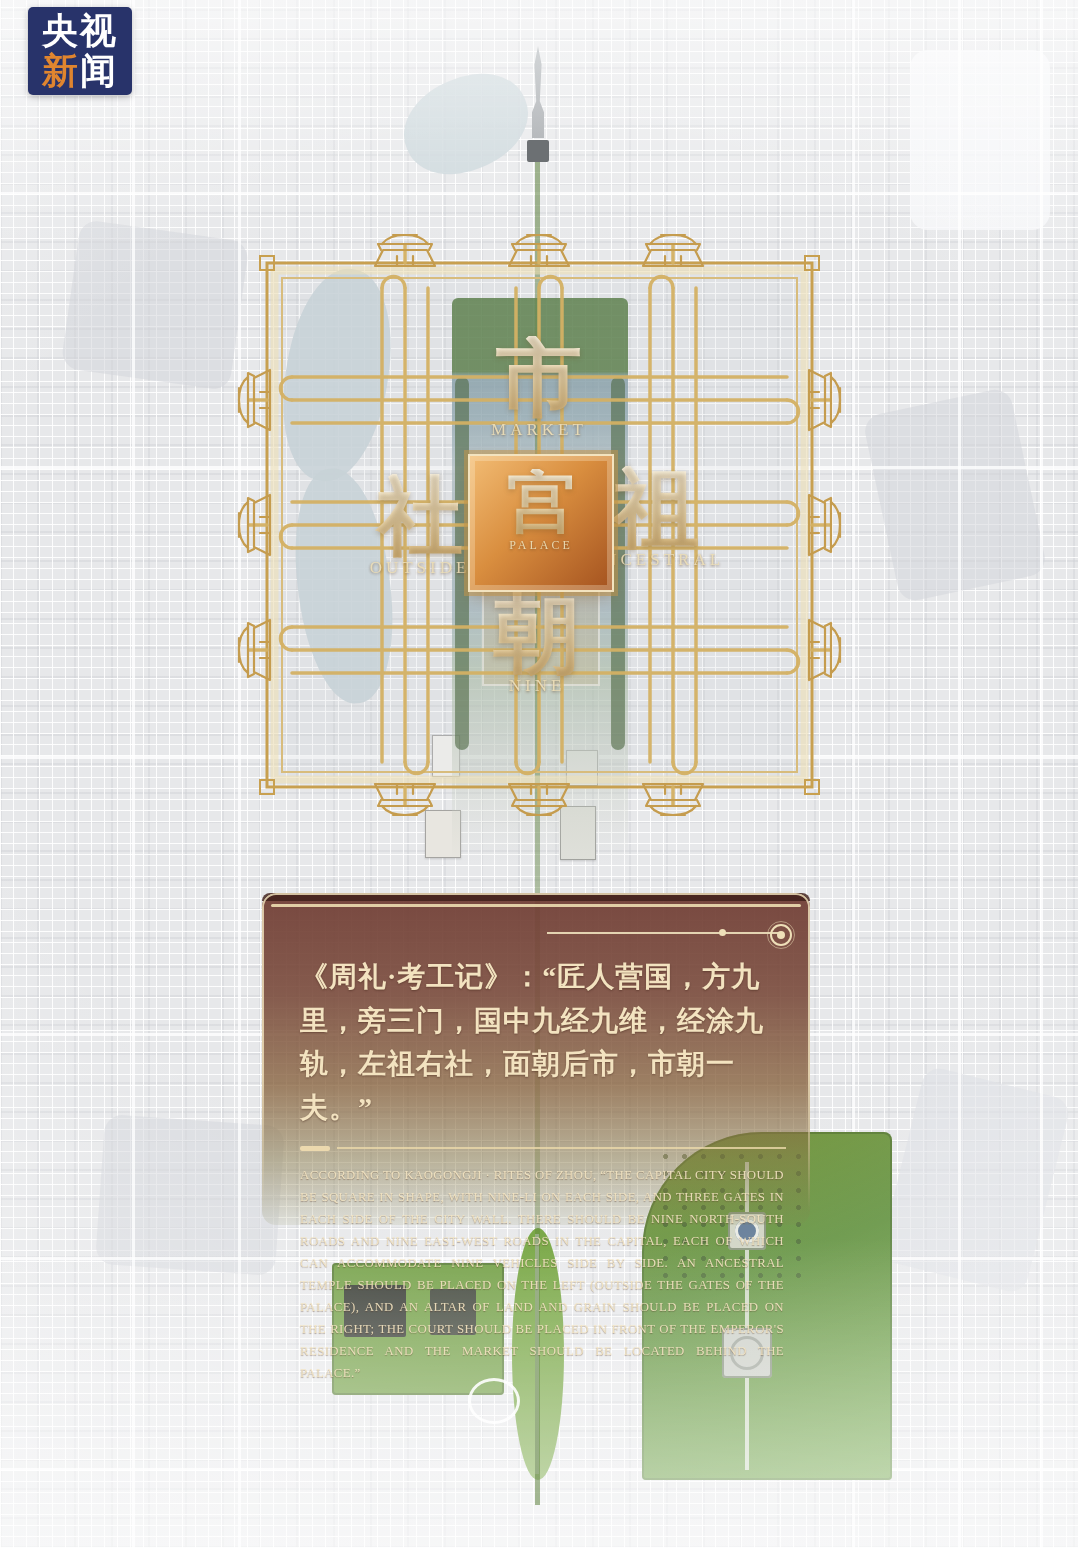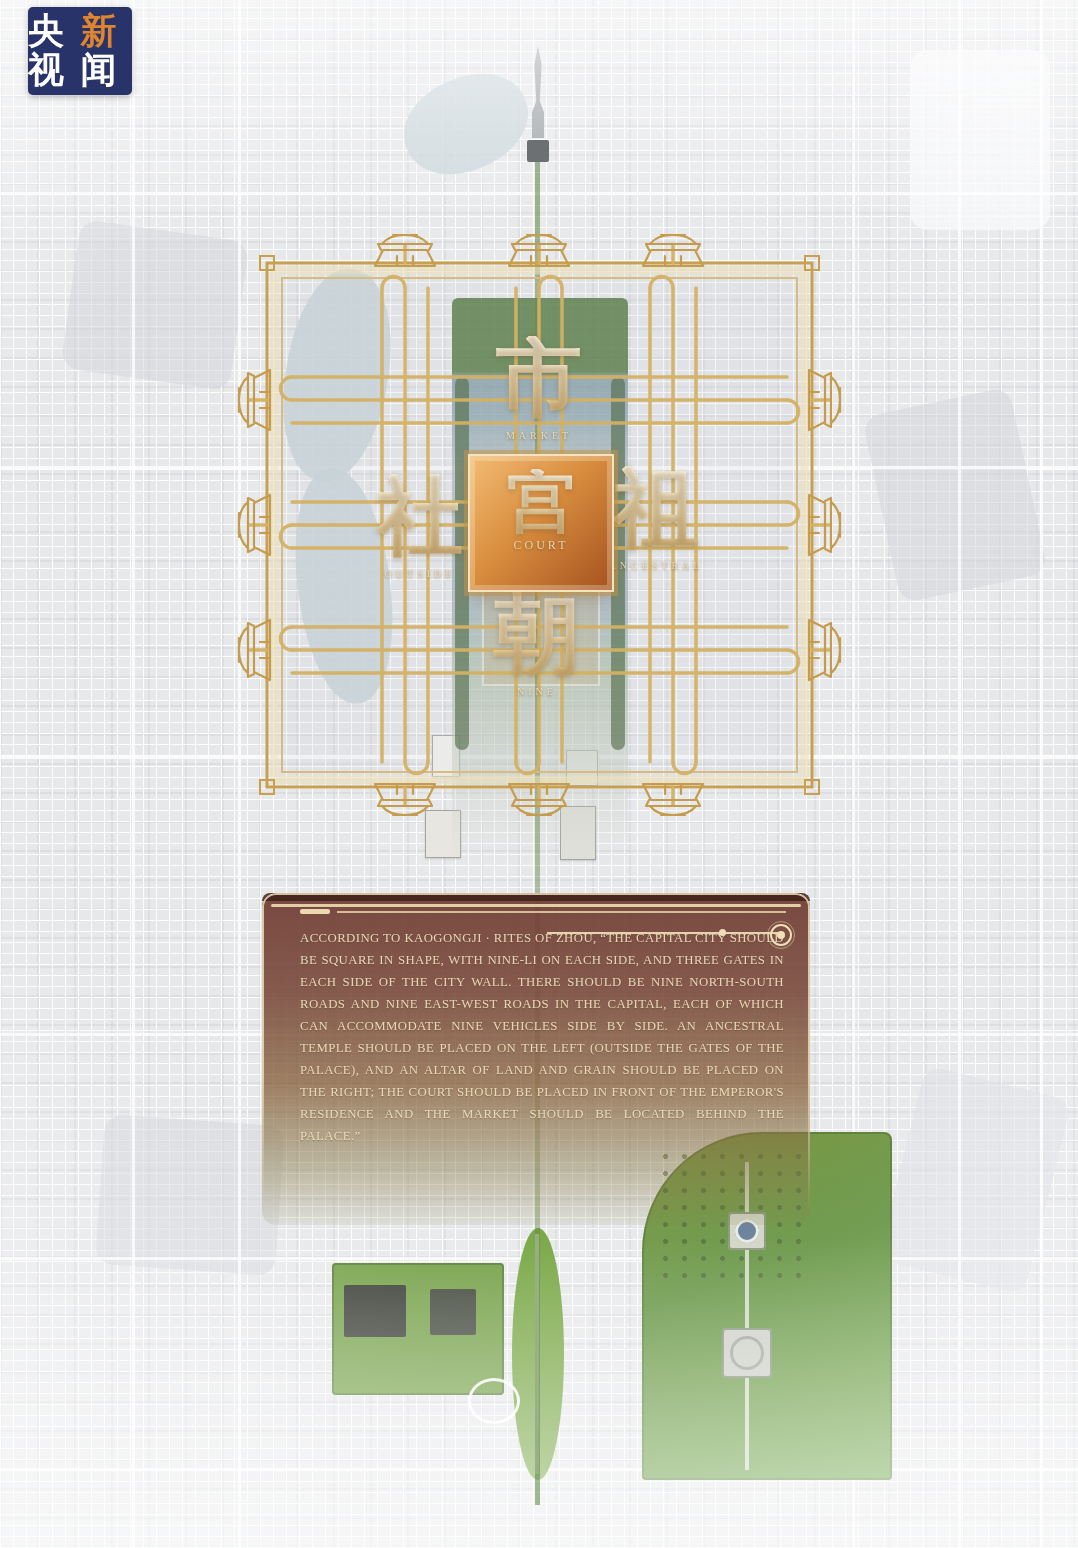--- a/index.html
+++ b/index.html
@@ -83,21 +83,21 @@
   
   .grid-svg{position:absolute;inset:0;z-index:4;}
 
   
   .big-label{position:absolute;z-index:5;width:170px;text-align:center;}
   .zh-char{display:block;font-size:86px;line-height:.98;font-weight:600;color:#f3e5c4;
     text-shadow:0 2px 5px rgba(110,80,35,.3);}
   @supports (-webkit-background-clip: text){
     .zh-char{background:linear-gradient(180deg,#fdf7e6 0%,#f0ddb4 55%,#d9b97e 100%);
       -webkit-background-clip:text;-webkit-text-fill-color:transparent;}}
-  .en-cap{display:block;margin-top:10px;font-size:10px;letter-spacing:4px;color:#eadcb6;opacity:.95;
+  .en-cap{display:block;margin-top:0;font-size:17px;letter-spacing:4px;color:#eadcb6;opacity:.95;
     text-shadow:0 1px 3px rgba(90,60,30,.65);}
   .label-market{left:454px;top:336px;}
   .label-society{left:335px;top:474px;}
   .label-ancestor{left:571px;top:466px;}
   .label-court{left:452px;top:592px;}
 
   .palace-box{position:absolute;left:470px;top:456px;width:142px;height:134px;z-index:5;text-align:center;
     background:linear-gradient(135deg,#f2bc74 0%,#d98e3f 45%,#a4521f 100%);
     box-shadow:0 0 0 2px #f3e3bf, 0 0 0 6px rgba(195,150,75,.55), 0 6px 16px rgba(110,60,15,.35),
       inset 0 0 0 5px rgba(255,244,220,.28);}
@@ -125,21 +125,21 @@
   .quote-zh{margin:62px 24px 0 38px;font-size:28px;line-height:1.56;letter-spacing:1px;font-weight:600;
     color:#f3e3c0;text-shadow:0 1px 2px rgba(60,30,20,.45);}
   .divider{display:flex;align-items:center;margin:16px 24px 0 38px;}
   .divider .dash{width:30px;height:5px;background:#ecd9ae;border-radius:2px;}
   .divider .line{flex:1;height:2px;margin-left:7px;background:rgba(236,217,170,.8);}
   .quote-en{margin:13px 26px 0 38px;font-size:12.8px;line-height:1.72;letter-spacing:.4px;text-align:justify;
     color:rgba(244,229,195,.9);text-shadow:0 1px 1px rgba(80,50,30,.4);}
 
   
   .logo{position:absolute;left:28px;top:7px;width:104px;height:88px;z-index:7;background:#28336a;border-radius:5px;
-    display:flex;flex-direction:row;align-items:center;justify-content:center;gap:1px;
+    display:flex;flex-direction:column;align-items:center;justify-content:center;gap:1px;
     font-family:"Liberation Sans","DejaVu Sans",sans-serif;box-shadow:0 2px 6px rgba(0,0,0,.25);}
   .logo .row{font-size:36px;line-height:1.08;font-weight:bold;color:#ffffff;letter-spacing:2px;}
   .logo .accent{color:#e0852f;}
 </style>
 </head>
 <body>
 
 <div class="poster">
 
   <div class="map-bg">
@@ -249,30 +249,31 @@
   <div class="big-label label-ancestor">
     <span class="zh-char">祖</span>
     <span class="en-cap">ANCESTRAL</span>
   </div>
   <div class="big-label label-court">
     <span class="zh-char">朝</span>
     <span class="en-cap">NINE</span>
   </div>
   <div class="palace-box">
     <span class="zh-char">宫</span>
-    <span class="en-cap">COURT</span>
+    <span class="en-cap">PALACE</span>
   </div>
 
   <section class="panel">
     <div class="panel-topline"></div>
     <div class="decor">
       <span class="dline"></span>
       <span class="ddot"></span>
       <span class="dring"></span>
     </div>
+    <p class="quote-zh">《周礼·考工记》：“匠人营国，方九里，旁三门，国中九经九维，经涂九轨，左祖右社，面朝后市，市朝一夫。”</p>
     <div class="divider">
       <span class="dash"></span>
       <span class="line"></span>
     </div>
     <p class="quote-en">ACCORDING TO KAOGONGJI · RITES OF ZHOU, “THE CAPITAL CITY SHOULD BE SQUARE IN SHAPE, WITH NINE-LI ON EACH SIDE, AND THREE GATES IN EACH SIDE OF THE CITY WALL. THERE SHOULD BE NINE NORTH-SOUTH ROADS AND NINE EAST-WEST ROADS IN THE CAPITAL, EACH OF WHICH CAN ACCOMMODATE NINE VEHICLES SIDE BY SIDE. AN ANCESTRAL TEMPLE SHOULD BE PLACED ON THE LEFT (OUTSIDE THE GATES OF THE PALACE), AND AN ALTAR OF LAND AND GRAIN SHOULD BE PLACED ON THE RIGHT; THE COURT SHOULD BE PLACED IN FRONT OF THE EMPEROR'S RESIDENCE AND THE MARKET SHOULD BE LOCATED BEHIND THE PALACE.”</p>
   </section>
 
   <div class="logo">
     <div class="row">央视</div>
     <div class="row"><span class="accent">新</span><span>闻</span></div>

